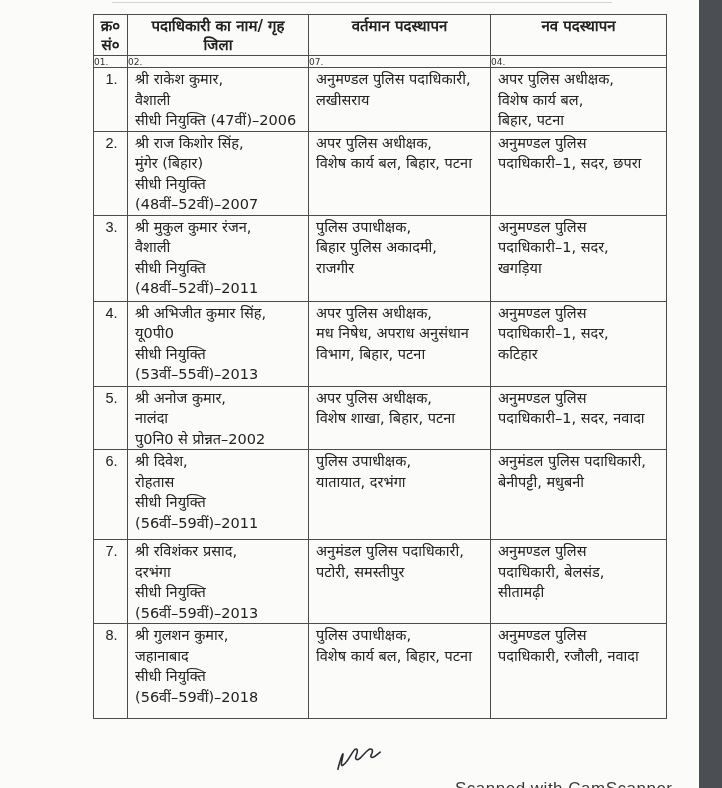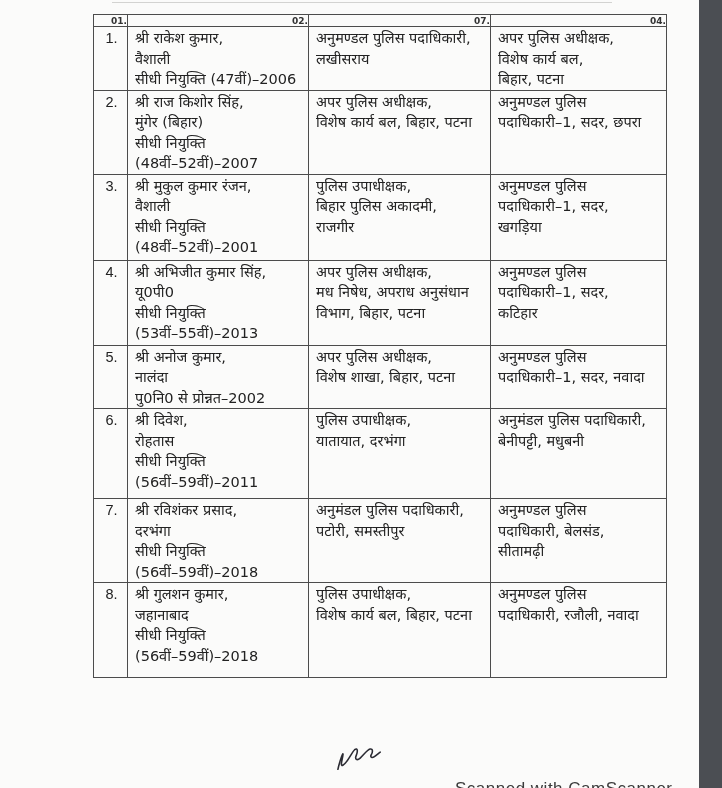--- a/index.html
+++ b/index.html
@@ -32,21 +32,21 @@
   }
   col.c-sl{width:34px;}
   col.c-name{width:181px;}
   col.c-cur{width:182px;}
   col.c-new{width:176px;}
   tr.head th{
     text-align:center;font-weight:bold;font-size:15px;line-height:19px;
     padding:2px 2px 0 2px;vertical-align:top;
   }
   tr.nums td{
-    text-align:right;font-size:9px;font-weight:bold;line-height:10px;
+    text-align:left;font-size:9px;font-weight:normal;line-height:10px;
     padding:1px 0 0 0;color:#333;
   }
   td.sl{
     text-align:center;font-size:12.5px;padding-left:0;padding-right:4px;
     font-family:"Liberation Sans",sans-serif;
   }
   .sig{
     position:absolute;left:330px;top:738px;width:56px;height:34px;
     transform:rotate(-6deg);
   }
@@ -66,20 +66,28 @@
 <div class="scan-edge"></div>
 
 <table class="doc">
   <colgroup>
     <col class="c-sl">
       <col class="c-name">
       <col class="c-cur">
       <col class="c-new">
   </colgroup>
   <tbody>
+      <tr class="head" style="height:41px">
+    <th>क्र०
+सं०</th>
+    <th>पदाधिकारी का नाम/ गृह
+जिला</th>
+    <th>वर्तमान पदस्थापन</th>
+    <th>नव पदस्थापन</th>
+  </tr>
   <tr class="nums" style="height:12px">
     <td>01.</td>
     <td>02.</td>
     <td>07.</td>
     <td>04.</td>
   </tr>
   <tr style="height:63px">
     <td class="sl">1.</td>
     <td>श्री राकेश कुमार,
 वैशाली
@@ -99,21 +107,21 @@
     <td>अपर पुलिस अधीक्षक,
 विशेष कार्य बल, बिहार, पटना</td>
     <td>अनुमण्डल पुलिस
 पदाधिकारी–1, सदर, छपरा</td>
   </tr>
   <tr style="height:86px">
     <td class="sl">3.</td>
     <td>श्री मुकुल कुमार रंजन,
 वैशाली
 सीधी नियुक्ति
-(48वीं–52वीं)–2001</td>
+(48वीं–52वीं)–2011</td>
     <td>पुलिस उपाधीक्षक,
 बिहार पुलिस अकादमी,
 राजगीर</td>
     <td>अनुमण्डल पुलिस
 पदाधिकारी–1, सदर,
 खगड़िया</td>
   </tr>
   <tr style="height:85px">
     <td class="sl">4.</td>
     <td>श्री अभिजीत कुमार सिंह,
@@ -146,21 +154,21 @@
     <td>पुलिस उपाधीक्षक,
 यातायात, दरभंगा</td>
     <td>अनुमंडल पुलिस पदाधिकारी,
 बेनीपट्टी, मधुबनी</td>
   </tr>
   <tr style="height:82px">
     <td class="sl">7.</td>
     <td>श्री रविशंकर प्रसाद,
 दरभंगा
 सीधी नियुक्ति
-(56वीं–59वीं)–2018</td>
+(56वीं–59वीं)–2013</td>
     <td>अनुमंडल पुलिस पदाधिकारी,
 पटोरी, समस्तीपुर</td>
     <td>अनुमण्डल पुलिस
 पदाधिकारी, बेलसंड,
 सीतामढ़ी</td>
   </tr>
   <tr style="height:95px">
     <td class="sl">8.</td>
     <td>श्री गुलशन कुमार,
 जहानाबाद

